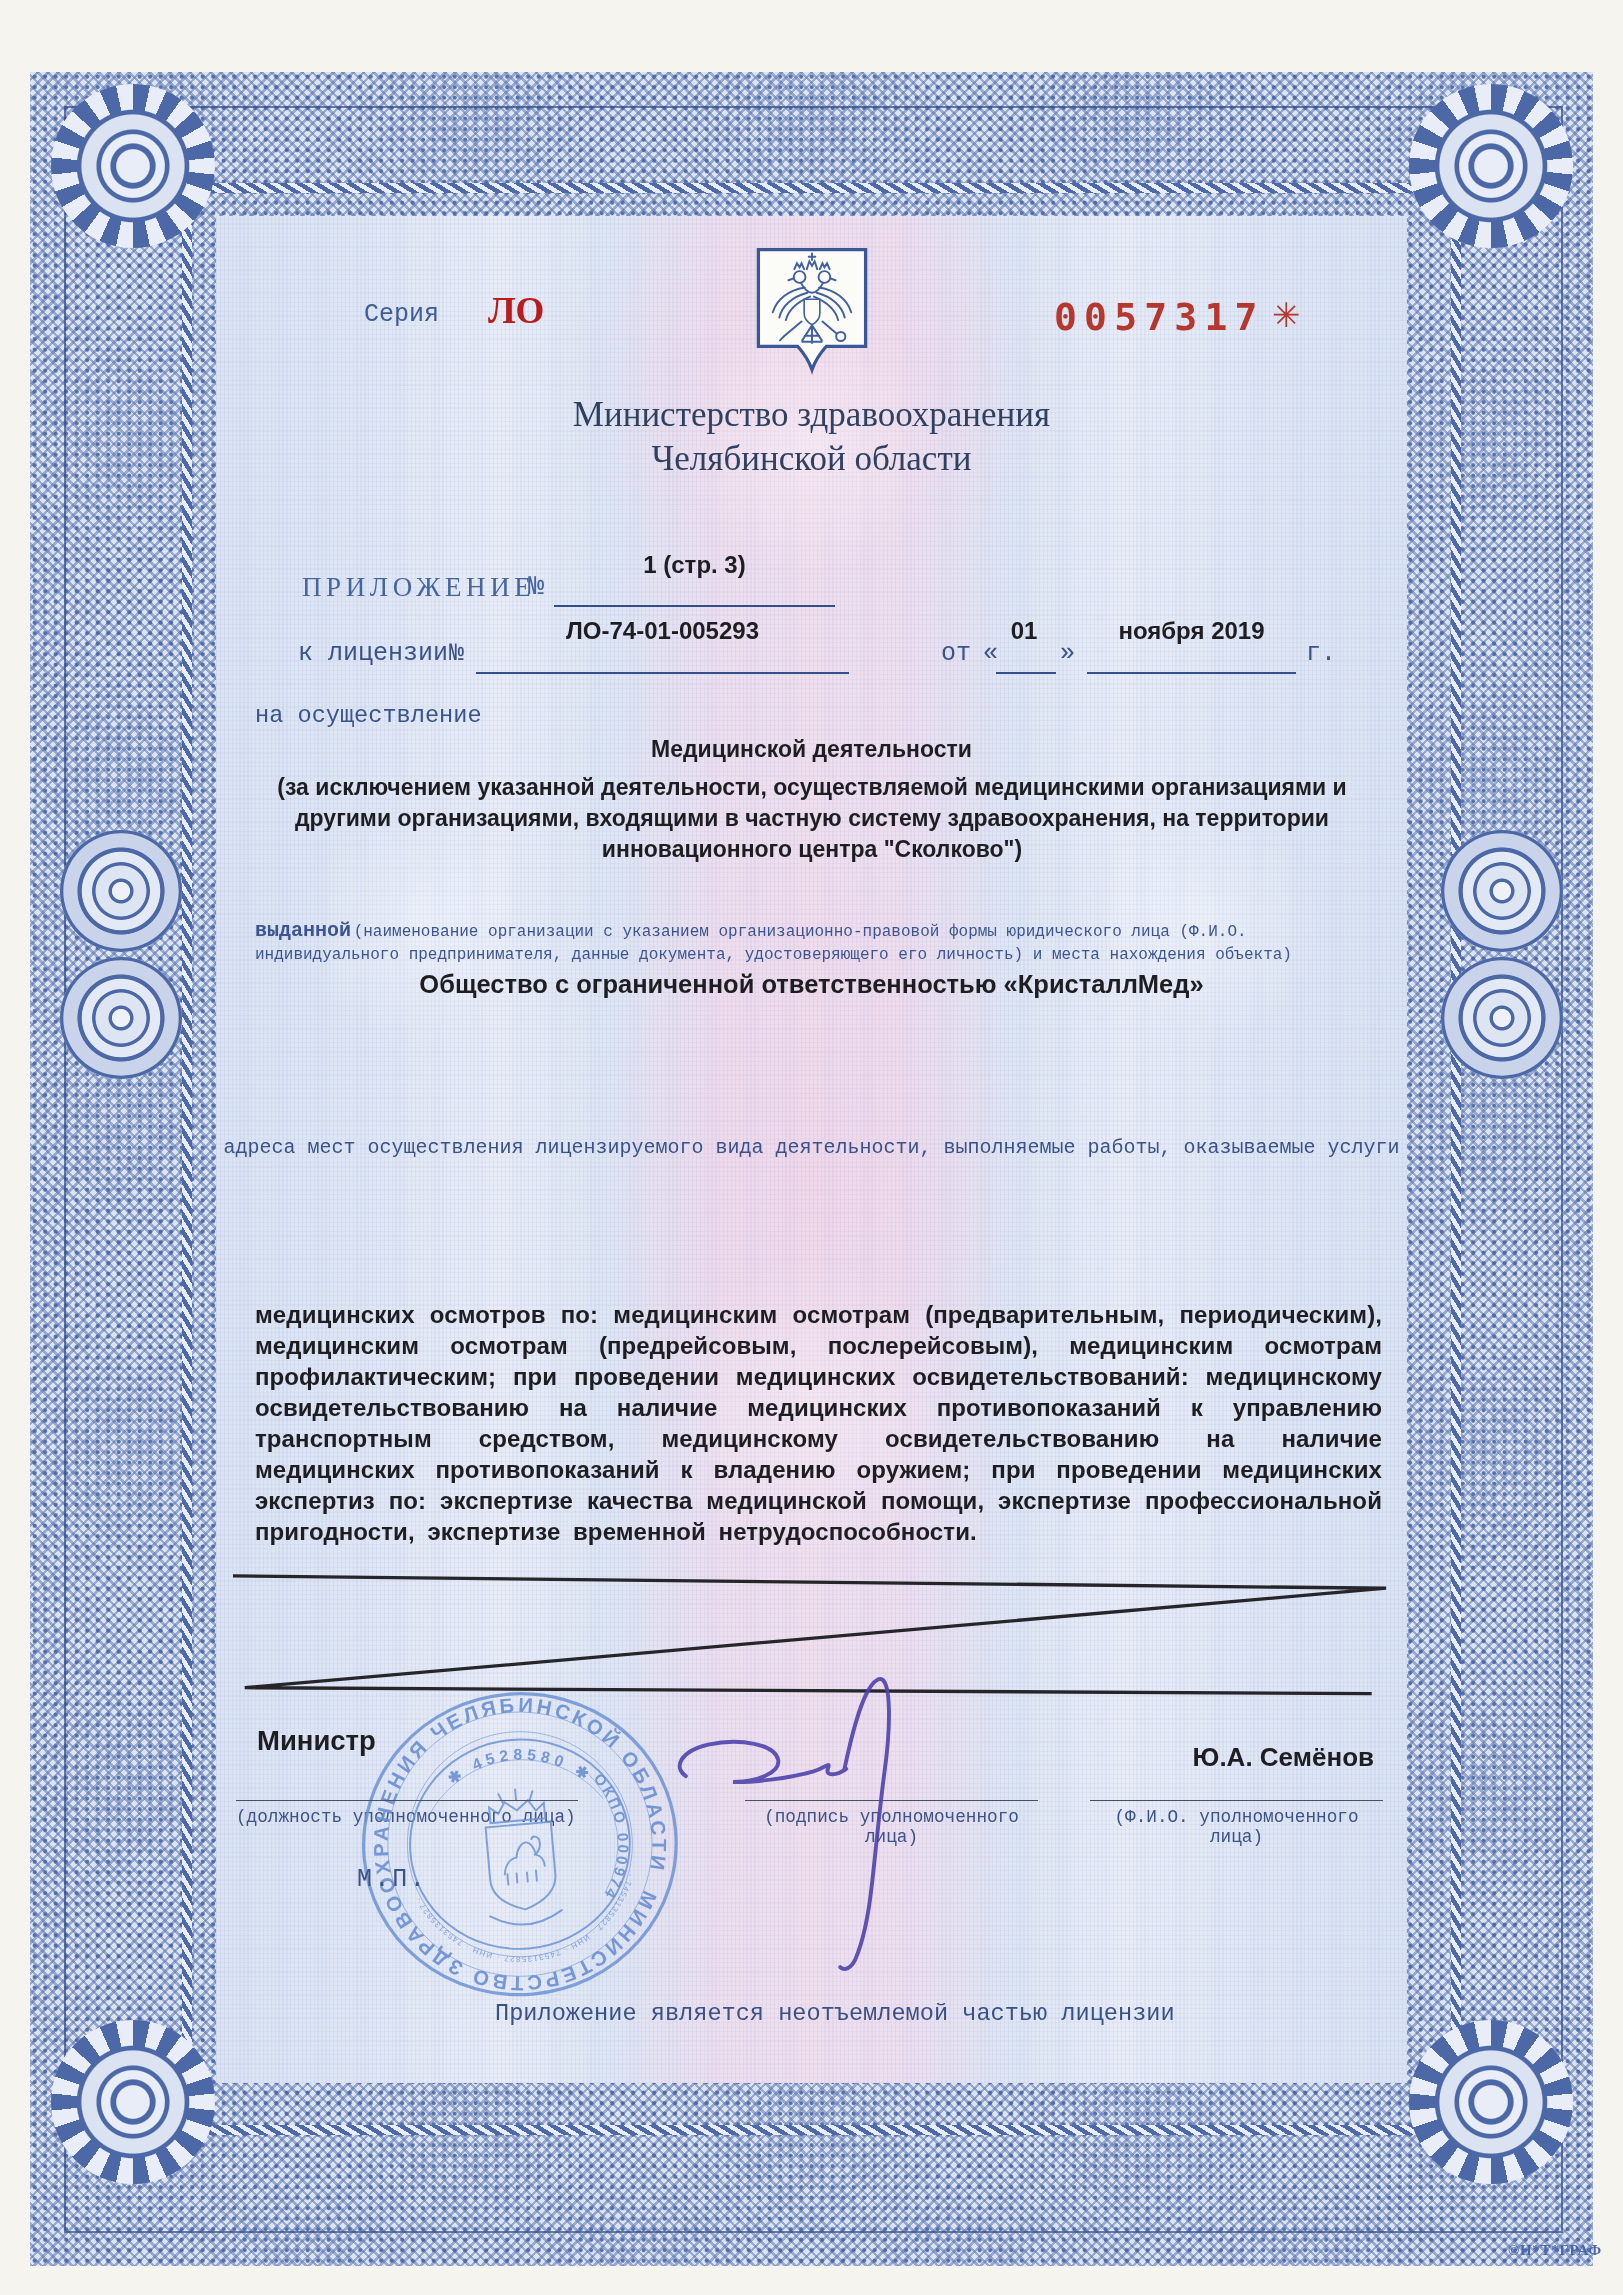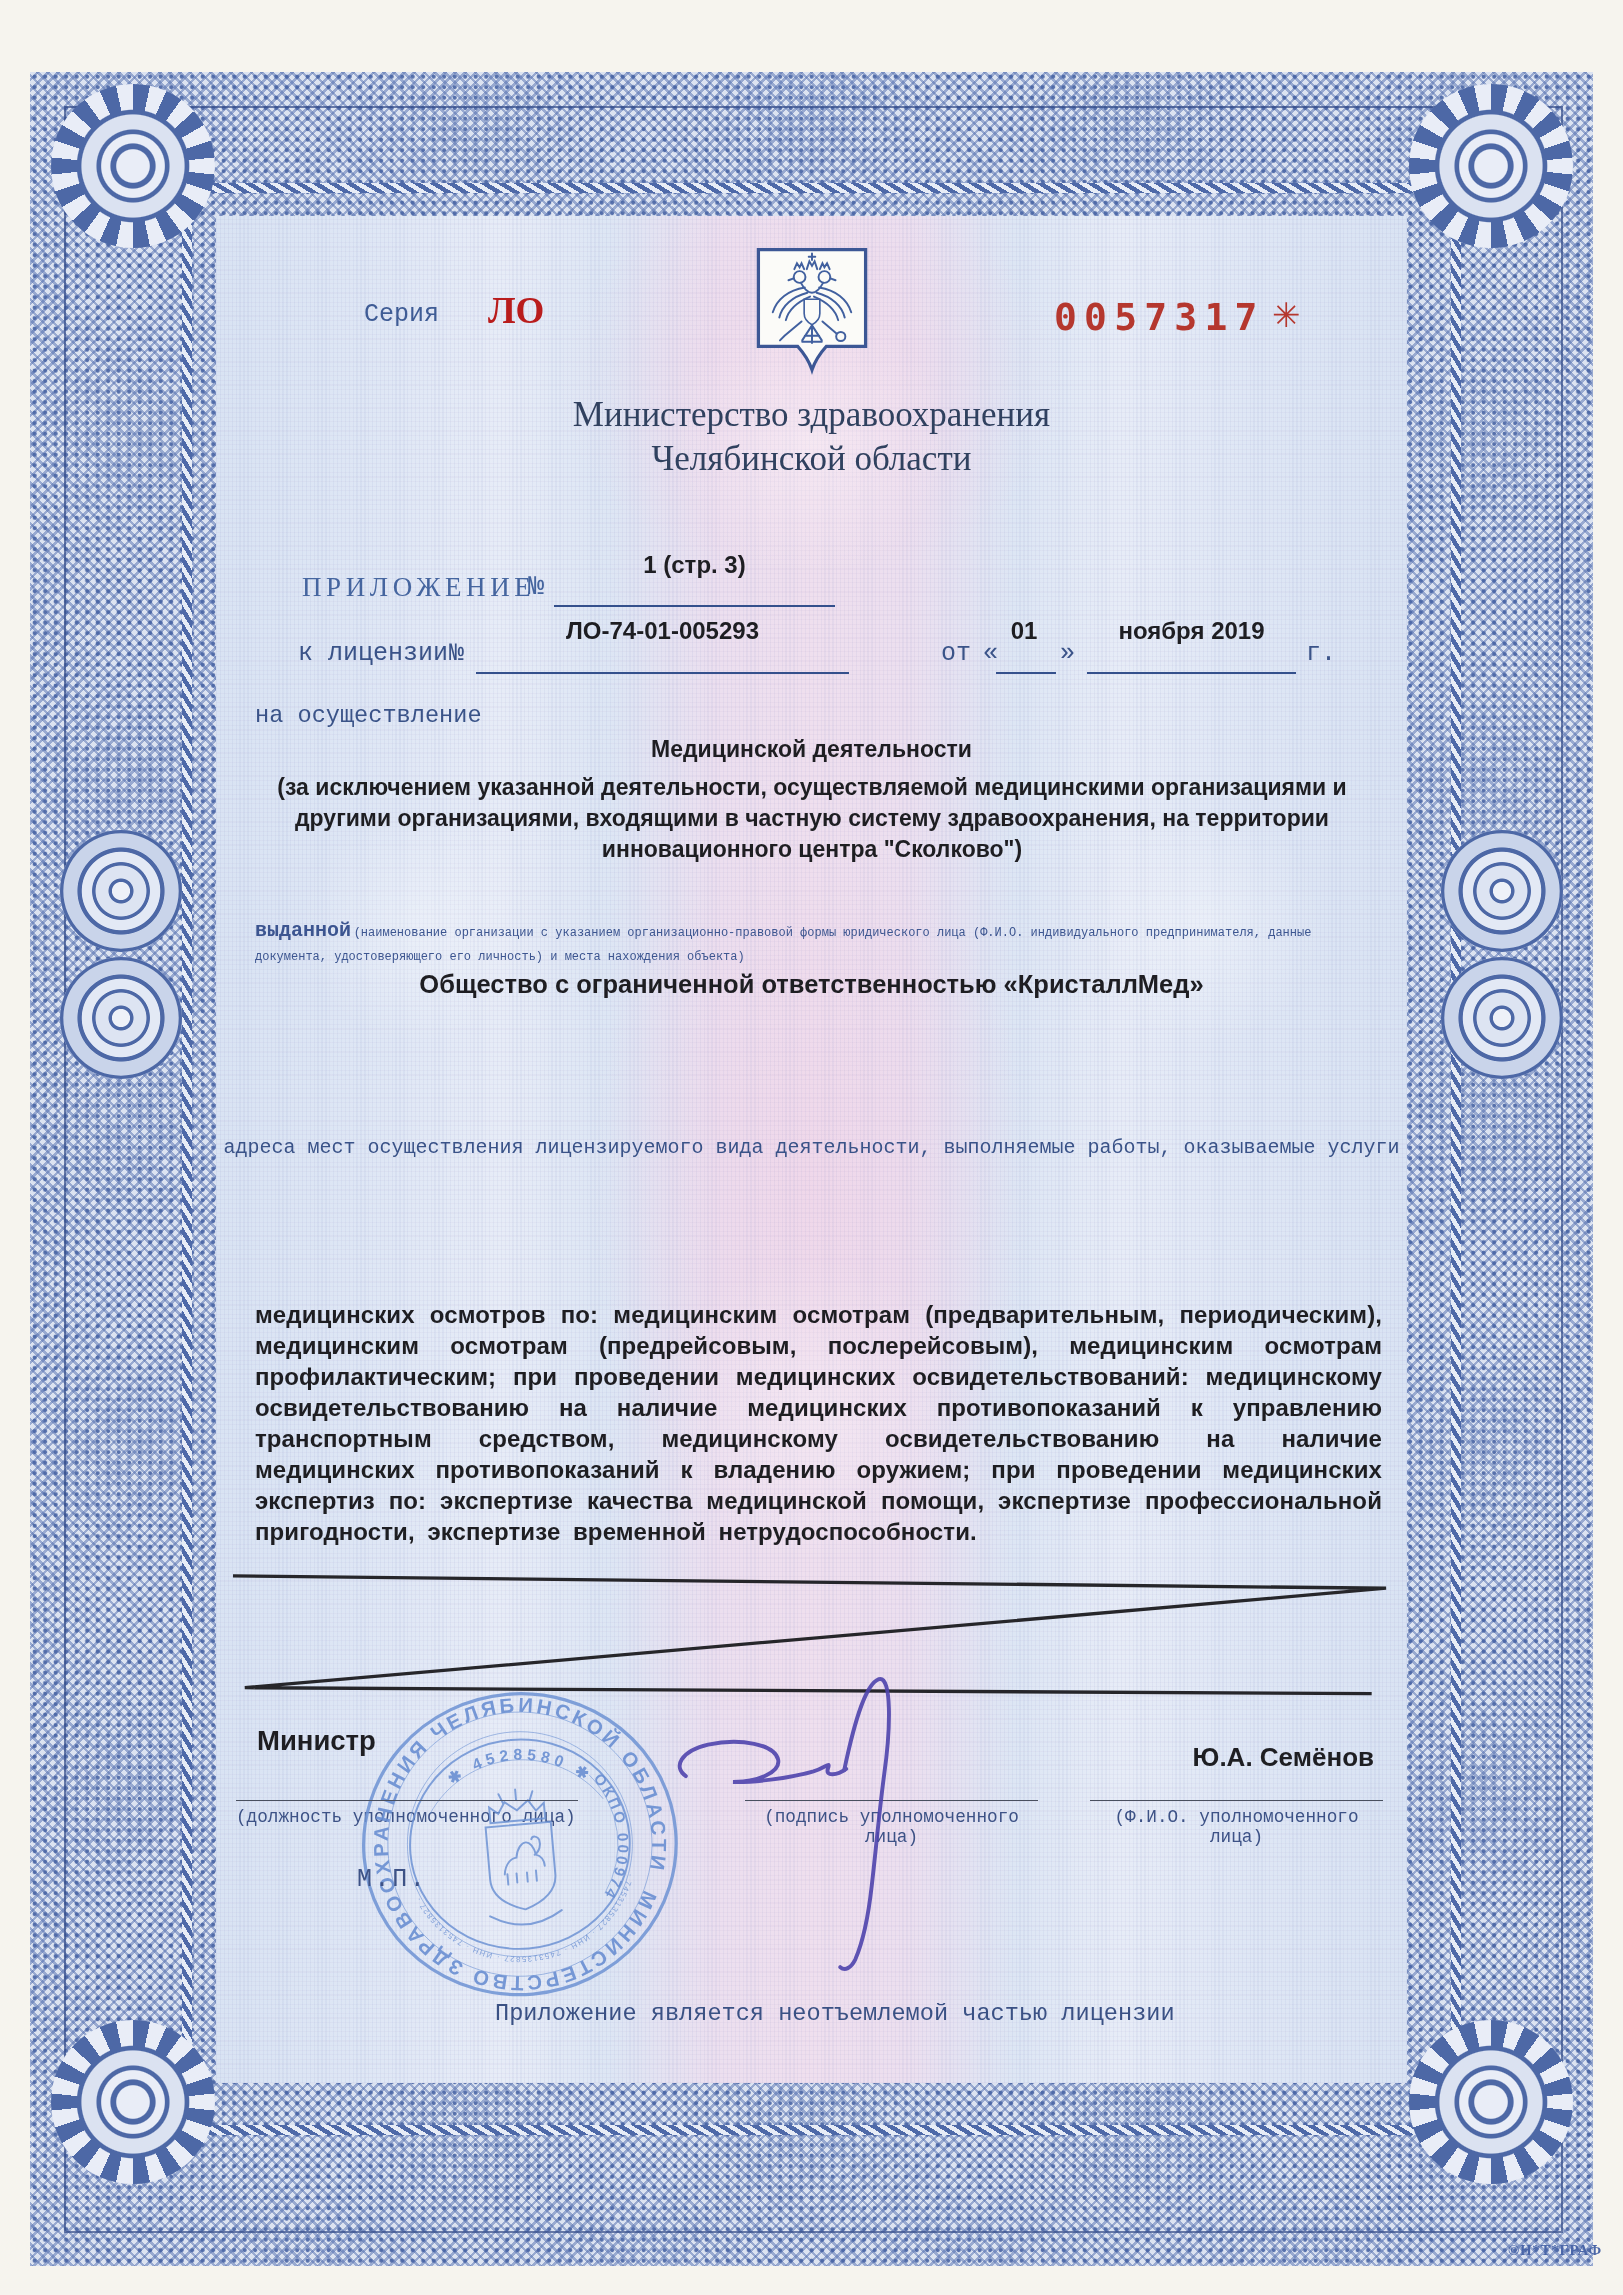--- a/index.html
+++ b/index.html
@@ -124,21 +124,21 @@
   <div class="abs sansb valctr z5" style="left:1087px;top:617px;width:209px;font-size:24px;">ноября 2019</div>
   <div class="abs serifnavy z5" style="left:1306px;top:639px;font-size:25px;">г.</div>
 
   <div class="abs serifnavy z5" style="left:255px;top:702px;font-size:23.6px;">на осуществление</div>
 
   <div class="abs ctr sansb z5" style="top:736px;font-size:23px;">Медицинской деятельности</div>
   <div class="abs sansb z5" style="left:249px;top:772px;width:1126px;text-align:center;font-size:23px;line-height:31px;">(за исключением указанной деятельности, осуществляемой медицинскими организациями и другими организациями, входящими в частную систему здравоохранения, на территории инновационного центра "Сколково")</div>
 
   <div class="abs z5" style="left:255px;top:919px;width:1132px;line-height:23px;">
     <span class="serifnavy" style="font-size:20px;font-weight:700;color:#3c5590;">выданной</span>
-    <span class="serifnavy" style="font-size:12px;color:#3c5590;">(наименование организации с указанием организационно-правовой формы юридического лица (Ф.И.О. индивидуального предпринимателя, данные документа, удостоверяющего его личность) и места нахождения объекта)</span>
+    <span class="serifnavy" style="font-size:16px;color:#3c5590;">(наименование организации с указанием организационно-правовой формы юридического лица (Ф.И.О. индивидуального предпринимателя, данные документа, удостоверяющего его личность) и места нахождения объекта)</span>
   </div>
   <div class="abs ctr sansb z5" style="top:970px;font-size:25.5px;">Общество с ограниченной ответственностью «КристаллМед»</div>
 
   <div class="abs ctr serifnavy z5" style="top:1136px;font-size:20px;">адреса мест осуществления лицензируемого вида деятельности, выполняемые работы, оказываемые услуги</div>
 
   <div class="abs sansb z5" style="left:255px;top:1299px;width:1127px;font-size:24px;line-height:31px;text-align:justify;word-spacing:5.9px;letter-spacing:0.1px;">медицинских осмотров по: медицинским осмотрам (предварительным, периодическим), медицинским осмотрам (предрейсовым, послерейсовым), медицинским осмотрам профилактическим; при проведении медицинских освидетельствований: медицинскому освидетельствованию на наличие медицинских противопоказаний к управлению транспортным средством, медицинскому освидетельствованию на наличие медицинских противопоказаний к владению оружием; при проведении медицинских экспертиз по: экспертизе качества медицинской помощи, экспертизе профессиональной пригодности, экспертизе временной нетрудоспособности.</div>
 
   <svg class="abs z7" style="left:0;top:0;pointer-events:none;" width="1623" height="2295" viewBox="0 0 2480 3507">
     <polyline points="356,2408 2118,2427 374,2579 2096,2588" fill="none" stroke="#26262a" stroke-width="5"></polyline>
   </svg>

